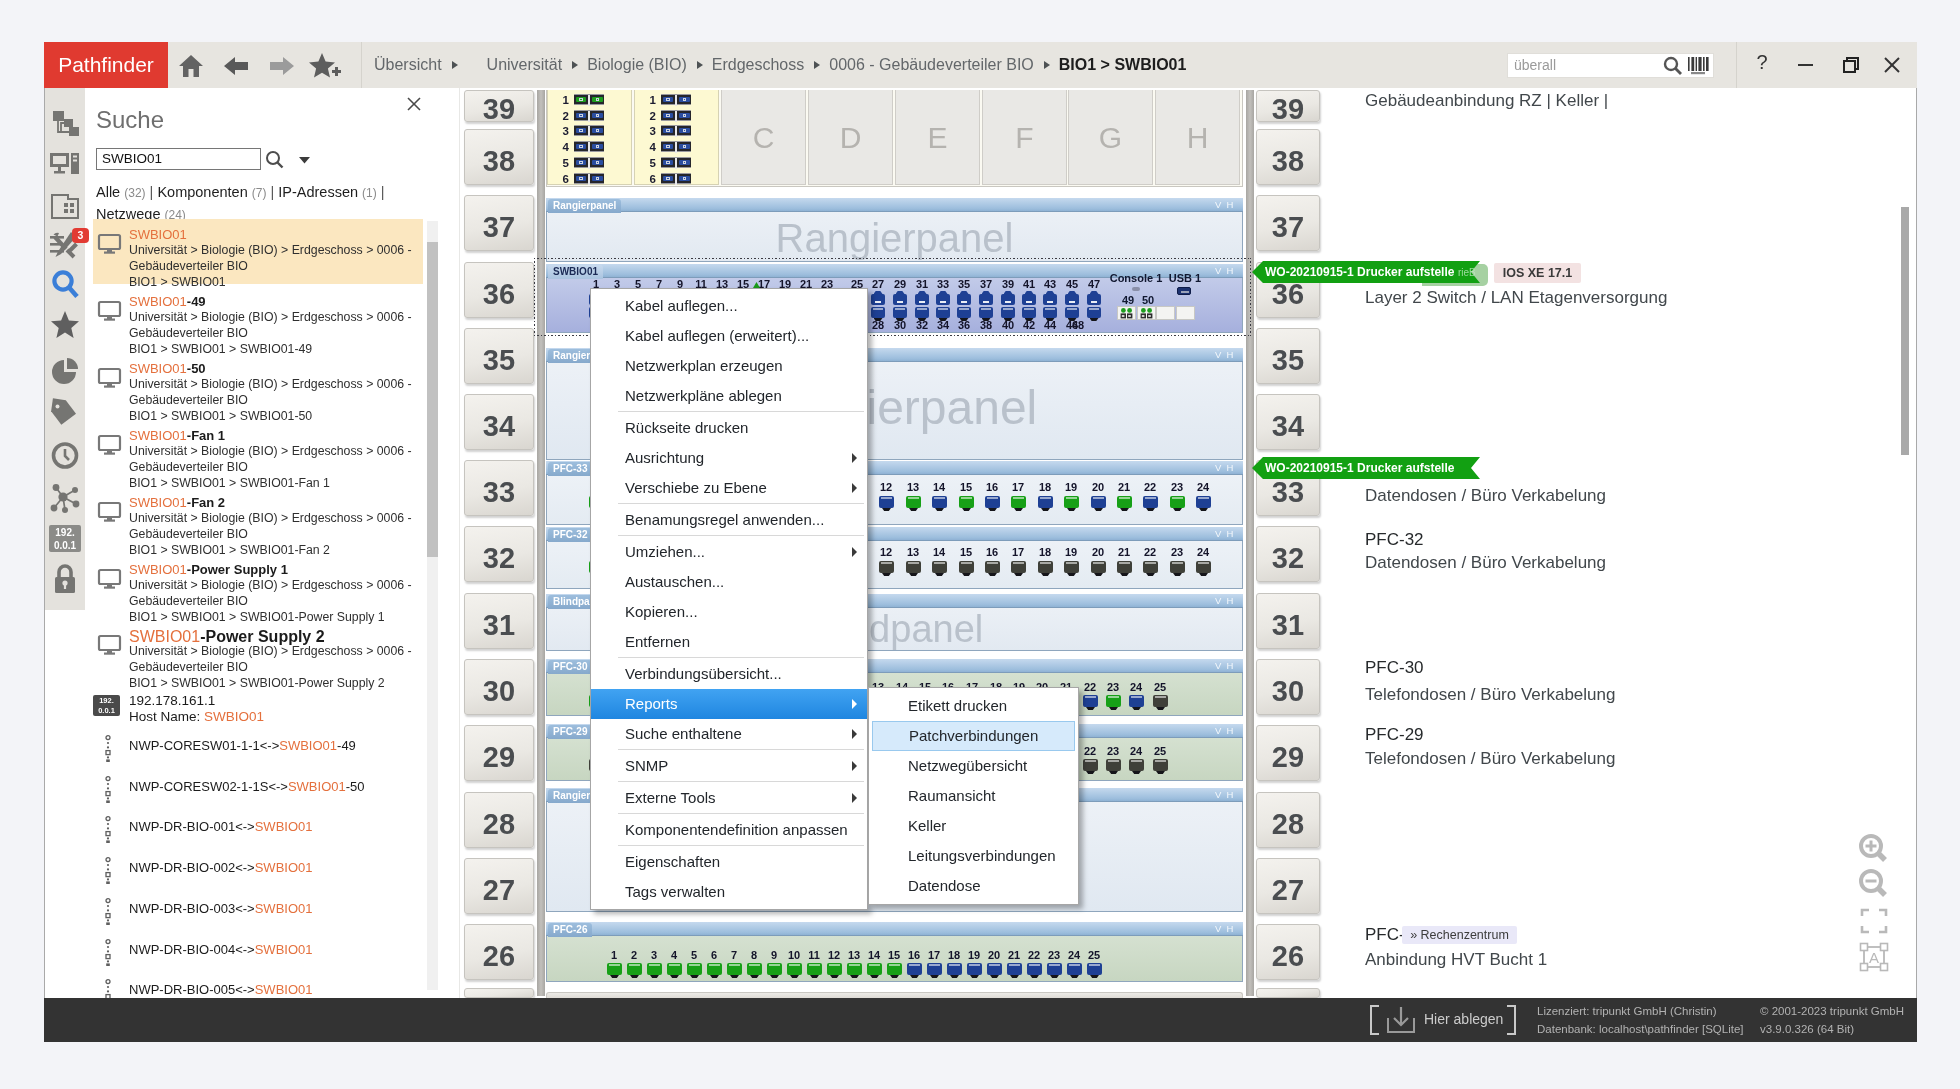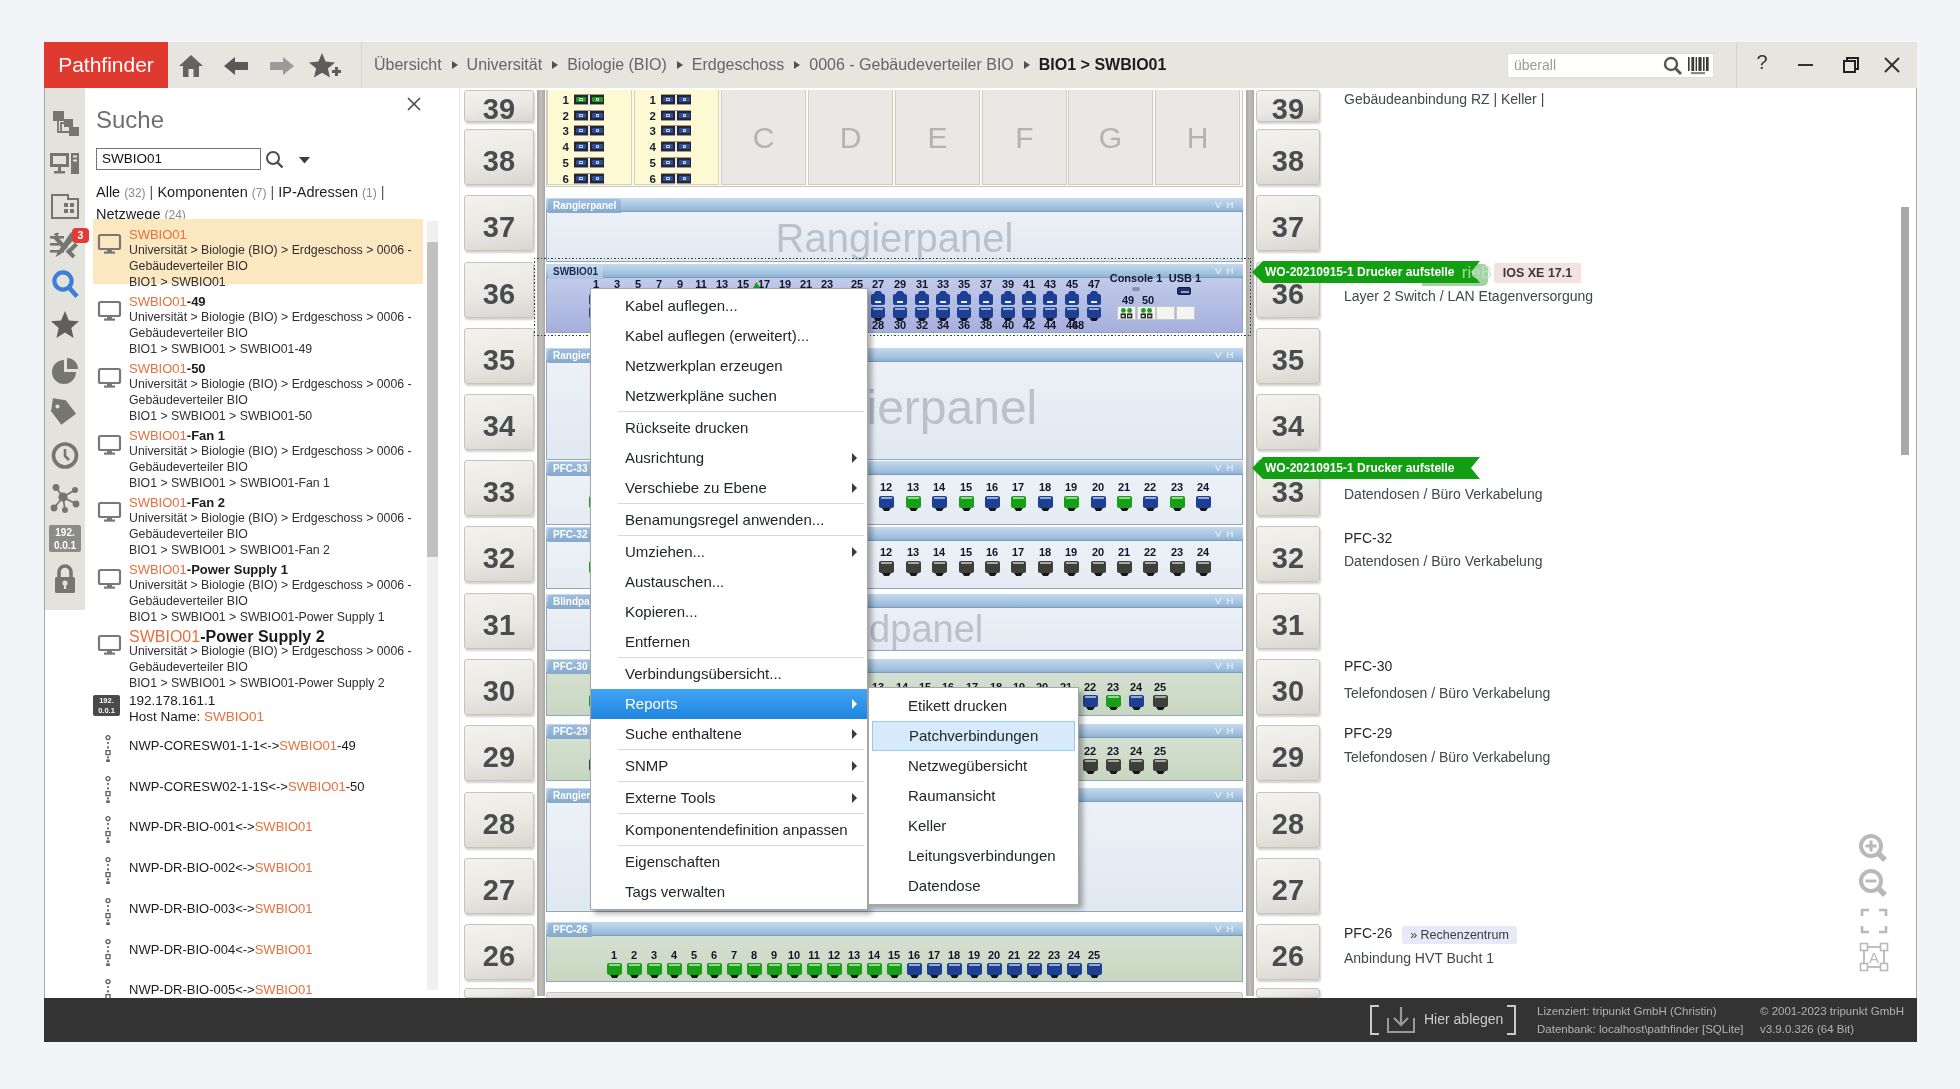--- a/index.html
+++ b/index.html
@@ -24,21 +24,21 @@
 .fp{background:#26262b;border-radius:1px;border-top:1.5px solid #9a9aa0;border-bottom:1.5px solid #9a9aa0;}
 .fp i{position:absolute;top:2px;bottom:2px;width:10.5px;border-radius:1px;
       background-image:radial-gradient(circle at 50% 50%,rgba(0,0,0,0) 0 0.8px,#ccd3e0 0.8px 1.9px,rgba(0,0,0,0) 1.9px);}
 .mi{position:relative;height:30px;line-height:30px;padding-left:34px;font-size:15px;color:#22262b;white-space:nowrap;}
 .sep{position:relative;height:2px;}
 .sep:after{content:"";position:absolute;left:27px;right:3px;top:0;height:1px;background:#d8d8d8;}
 .arr{position:absolute;right:10px;top:10px;width:0;height:0;border-left:5.5px solid #3a3a3a;
      border-top:5px solid transparent;border-bottom:5px solid transparent;}
 .tag{clip-path:polygon(11px 0,100% 0,calc(100% - 9px) 50%,100% 100%,11px 100%,0 50%);background:#12a012;color:#fff;
      font-size:12px;font-weight:bold;line-height:22px;padding:0 8px 0 13px;white-space:nowrap;}
-.lbl{font-size:14px;color:#41474b;white-space:nowrap;}
+.lbl{font-size:17px;color:#41474b;white-space:nowrap;margin-left:21px;}
 svg{position:absolute;overflow:visible;}
 </style></head><body>
 
 <div style="left:44px;top:42px;width:1873px;height:1000px;background:#fff;border:1px solid #a9a9a9;"></div>
 <div style="left:44px;top:42px;width:1873px;height:46px;background:#e7e5e0;"></div>
 <div style="left:44px;top:42px;width:124px;height:46px;background:#e03a30;color:#fff;font-size:21px;text-align:center;line-height:45px;">Pathfinder</div>
 <svg style="left:178px;top:54px" width="26" height="24" viewBox="0 0 26 24">
 <path d="M13 1 L25 12 L21 12 L21 23 L15.5 23 L15.5 15 L10.5 15 L10.5 23 L5 23 L5 12 L1 12 Z" fill="#636363"></path>
   </svg>
 <svg style="left:224px;top:56px" width="24" height="20" viewBox="0 0 24 20">
@@ -48,21 +48,21 @@
 <path d="M24 10 L13 1 L13 6 L0 6 L0 14 L13 14 L13 19 Z" fill="#9b9b9b"></path>
   </svg>
 <svg style="left:308px;top:53px" width="34" height="26" viewBox="0 0 34 26">
 <path d="M14 0 L17.6 8.6 L27 9.4 L19.9 15.5 L22 24.6 L14 19.8 L6 24.6 L8.1 15.5 L1 9.4 L10.4 8.6 Z" fill="#5d5d5d"></path>
 <path d="M27 14 L30 14 L30 17 L33 17 L33 20 L30 20 L30 23 L27 23 L27 20 L24 20 L24 17 L27 17 Z" fill="#5d5d5d"></path>
   </svg>
 <div style="left:361px;top:42px;width:1px;height:46px;background:#d5d3cd;"></div>
 <div style="left:374px;top:42px;height:46px;display:flex;align-items:center;position:absolute;">
     <span style="font-size:16px;color:#63676a;white-space:nowrap;">Übersicht</span>
     <span style="display:inline-block;width:0;height:0;border-left:6px solid #4e5254;border-top:4.5px solid transparent;border-bottom:4.5px solid transparent;margin:0 9px 0 10px;"></span>
-    <span style="font-size:16px;color:#63676a;white-space:nowrap;">Universität</span>
+    <span style="font-size:16px;color:#63676a;white-space:nowrap;margin-left:20px;">Universität</span>
     <span style="display:inline-block;width:0;height:0;border-left:6px solid #4e5254;border-top:4.5px solid transparent;border-bottom:4.5px solid transparent;margin:0 9px 0 10px;"></span>
     <span style="font-size:16px;color:#63676a;white-space:nowrap;">Biologie (BIO)</span>
     <span style="display:inline-block;width:0;height:0;border-left:6px solid #4e5254;border-top:4.5px solid transparent;border-bottom:4.5px solid transparent;margin:0 9px 0 10px;"></span>
     <span style="font-size:16px;color:#63676a;white-space:nowrap;">Erdgeschoss</span>
     <span style="display:inline-block;width:0;height:0;border-left:6px solid #4e5254;border-top:4.5px solid transparent;border-bottom:4.5px solid transparent;margin:0 9px 0 10px;"></span>
     <span style="font-size:16px;color:#63676a;white-space:nowrap;">0006 - Gebäudeverteiler BIO</span>
     <span style="display:inline-block;width:0;height:0;border-left:6px solid #4e5254;border-top:4.5px solid transparent;border-bottom:4.5px solid transparent;margin:0 9px 0 10px;"></span>
     <span style="font-size:16px;color:#1d1d1d;font-weight:bold;white-space:nowrap;">BIO1 &gt; SWBIO01</span>
   </div>
 <div style="left:1507px;top:53px;width:207px;height:25px;background:#fff;border:1px solid #e0ded9;"></div>
@@ -869,21 +869,21 @@
 <div class="pnum" style="left:1054px;top:949px;">23</div>
 <div class="pd" style="left:1047px;top:963px;width:15px;height:12px;background:#1e4094;border-radius:2px;"></div>
 <div class="pnum" style="left:1074px;top:949px;">24</div>
 <div class="pd" style="left:1067px;top:963px;width:15px;height:12px;background:#1e4094;border-radius:2px;"></div>
 <div class="pnum" style="left:1094px;top:949px;">25</div>
 <div class="pd" style="left:1087px;top:963px;width:15px;height:12px;background:#1e4094;border-radius:2px;"></div>
 <div style="left:546px;top:992px;width:697px;height:6px;background:linear-gradient(#eceae6,#dedbd6);border:1px solid #c8c6c1;border-radius:3px 3px 0 0;border-bottom:none;"></div>
 <div class="lbl" style="left:1344px;top:91px;">Gebäudeanbindung RZ | Keller |</div>
 <div style="left:1422px;top:264px;width:66px;height:22px;background:#a6d1a2;border-radius:0 5px 5px 0;"></div>
 <div class="tag" style="left:1252px;top:261px;width:228px;height:22px;">WO-20210915-1 Drucker aufstelle</div>
-<div style="left:1458px;top:263px;width:34px;height:20px;color:rgba(190,230,190,0.8);font-size:17px;line-height:20px;text-align:right;">rieB</div>
+<div style="left:1458px;top:263px;width:34px;height:20px;color:rgba(190,230,190,0.8);font-size:10px;line-height:20px;">rieB</div>
 <div style="left:1494px;top:263px;width:87px;height:20px;background:#f3e2e2;border-radius:2px;color:#3a3a3a;font-size:12.5px;font-weight:bold;text-align:center;line-height:20px;">IOS XE 17.1</div>
 <div class="lbl" style="left:1344px;top:288px;">Layer 2 Switch / LAN Etagenversorgung</div>
 <div class="tag" style="left:1252px;top:457px;width:228px;height:22px;">WO-20210915-1 Drucker aufstelle</div>
 <div class="lbl" style="left:1344px;top:486px;">Datendosen / Büro Verkabelung</div>
 <div class="lbl" style="left:1344px;top:530px;color:#26292b;">PFC-32</div>
 <div class="lbl" style="left:1344px;top:553px;">Datendosen / Büro Verkabelung</div>
 <div class="lbl" style="left:1344px;top:658px;color:#26292b;">PFC-30</div>
 <div class="lbl" style="left:1344px;top:685px;">Telefondosen / Büro Verkabelung</div>
 <div class="lbl" style="left:1344px;top:725px;color:#26292b;">PFC-29</div>
 <div class="lbl" style="left:1344px;top:749px;">Telefondosen / Büro Verkabelung</div>
@@ -910,21 +910,21 @@
 <rect x="0.5" y="0.5" width="7" height="7" fill="#fff" stroke="#b9b9b9" stroke-width="1.6"></rect>
 <rect x="20.5" y="0.5" width="7" height="7" fill="#fff" stroke="#b9b9b9" stroke-width="1.6"></rect>
 <rect x="0.5" y="20.5" width="7" height="7" fill="#fff" stroke="#b9b9b9" stroke-width="1.6"></rect>
 <rect x="20.5" y="20.5" width="7" height="7" fill="#fff" stroke="#b9b9b9" stroke-width="1.6"></rect>
 <text x="14" y="19.5" text-anchor="middle" font-size="15" fill="#b9b9b9" font-family="Liberation Sans">A</text>
   </svg>
 <div style="left:590px;top:288px;width:278px;position:absolute;background:#fff;border:1px solid #a6a6a6;box-shadow:4px 4px 5px rgba(0,0,0,0.3);padding:2px 0;">
     <div class="mi">Kabel auflegen...</div>
     <div class="mi">Kabel auflegen (erweitert)...</div>
     <div class="mi">Netzwerkplan erzeugen</div>
-    <div class="mi">Netzwerkpläne suchen</div>
+    <div class="mi">Netzwerkpläne ablegen</div>
     <div class="sep" style="position:relative;"></div>
     <div class="mi">Rückseite drucken</div>
     <div class="mi">Ausrichtung<span class="arr"></span></div>
     <div class="mi">Verschiebe zu Ebene<span class="arr"></span></div>
     <div class="sep" style="position:relative;"></div>
     <div class="mi">Benamungsregel anwenden...</div>
     <div class="sep" style="position:relative;"></div>
     <div class="mi">Umziehen...<span class="arr"></span></div>
     <div class="mi">Austauschen...</div>
     <div class="mi">Kopieren...</div>

